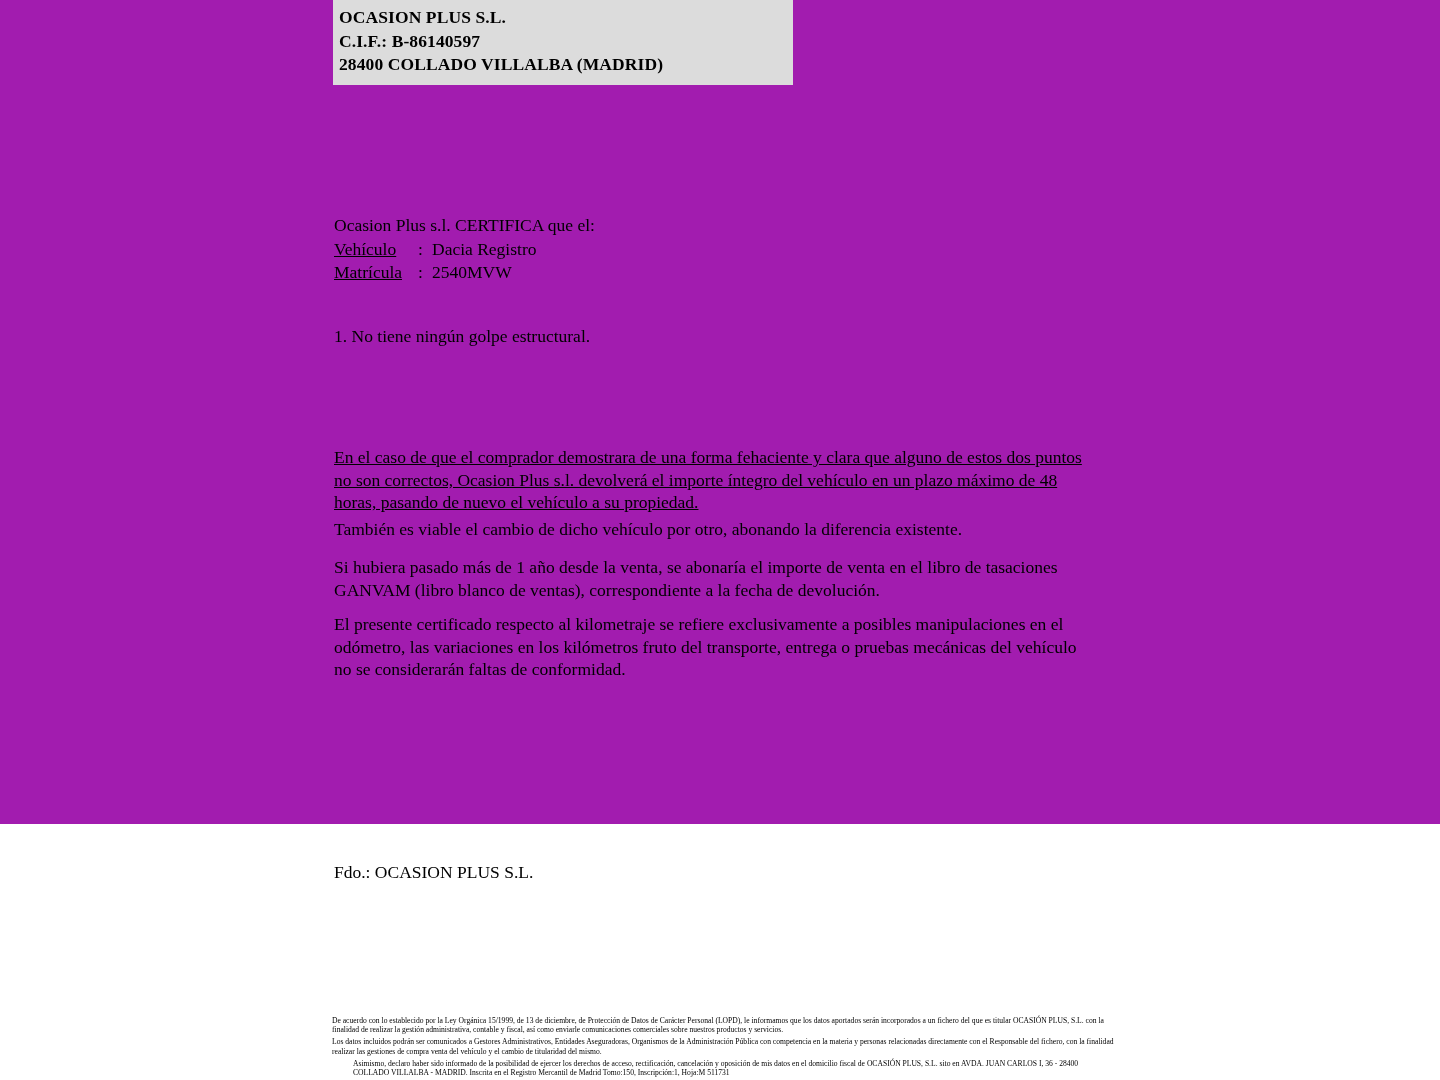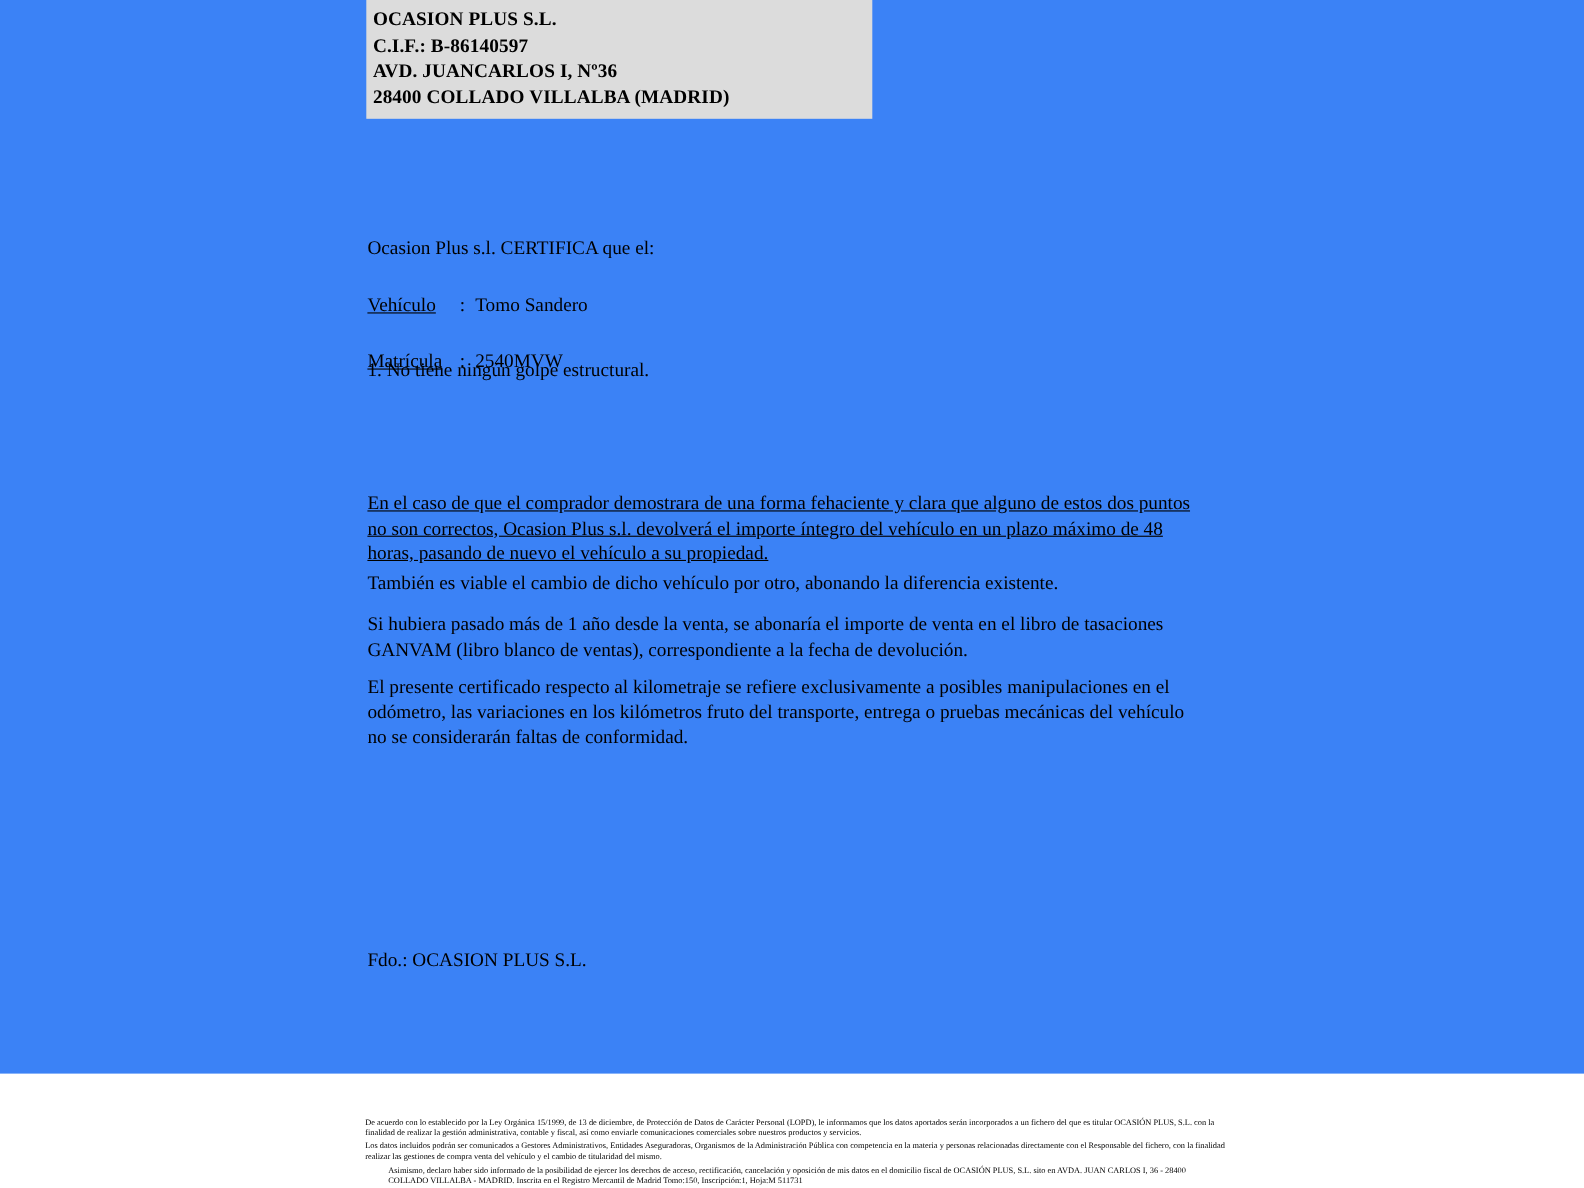--- a/index.html
+++ b/index.html
@@ -13,22 +13,22 @@
     position: relative;
     font-family: "Liberation Serif", serif;
     color: #000000;
     overflow: hidden;
   }
 
   .page {
     position: absolute;
     left: 0; top: 0;
     width: 1440px;
-    height: 976px;
-    background: #3b82f6;
+    height: 824px;
+    background: #a21caf;
   }
 
   
   .letterhead {
     position: absolute;
     left: 333px;
     top: 0px;
     width: 460px;
     padding: 6px 0 8px 6px;
     background: #dcdcdc;
@@ -57,21 +57,20 @@
     position: absolute;
     left: 334px;
     top: 214px;
     font-size: 17.5px;
     line-height: 23.5px;
   }
   .cert-block .cert-intro { white-space: nowrap; }
   .cert-row {
     display: flex;
     white-space: nowrap;
-    margin-top: 28px;
   }
   .cert-label {
     width: 84px;
     display: inline-block;
     text-decoration: underline;
   }
   .cert-sep { width: 14px; display: inline-block; }
   .cert-value { display: inline-block; }
 
   
@@ -124,31 +123,30 @@
   .legal p:last-child { margin-bottom: 0; margin-left: 21px; }
 </style>
 </head>
 <body>
 
 <div class="page">
 
   <div class="letterhead">
     <div class="lh-line">OCASION PLUS S.L.</div>
     <div class="lh-line">C.I.F.: B-86140597</div>
-    <div class="lh-line">AVD. JUANCARLOS I, Nº36</div>
     <div class="lh-line">28400 COLLADO VILLALBA (MADRID)</div>
   </div>
 
 
   <div class="cert-block">
     <div class="cert-intro">Ocasion Plus s.l. CERTIFICA que el:</div>
     <div class="cert-row">
       <span class="cert-label">Vehículo</span>
       <span class="cert-sep">:</span>
-      <span class="cert-value">Tomo Sandero</span>
+      <span class="cert-value">Dacia Registro</span>
     </div>
     <div class="cert-row">
       <span class="cert-label">Matrícula</span>
       <span class="cert-sep">:</span>
       <span class="cert-value">2540MVW</span>
     </div>
   </div>
 
   <div class="point point-1">1. No tiene ningún golpe estructural.</div>
 

